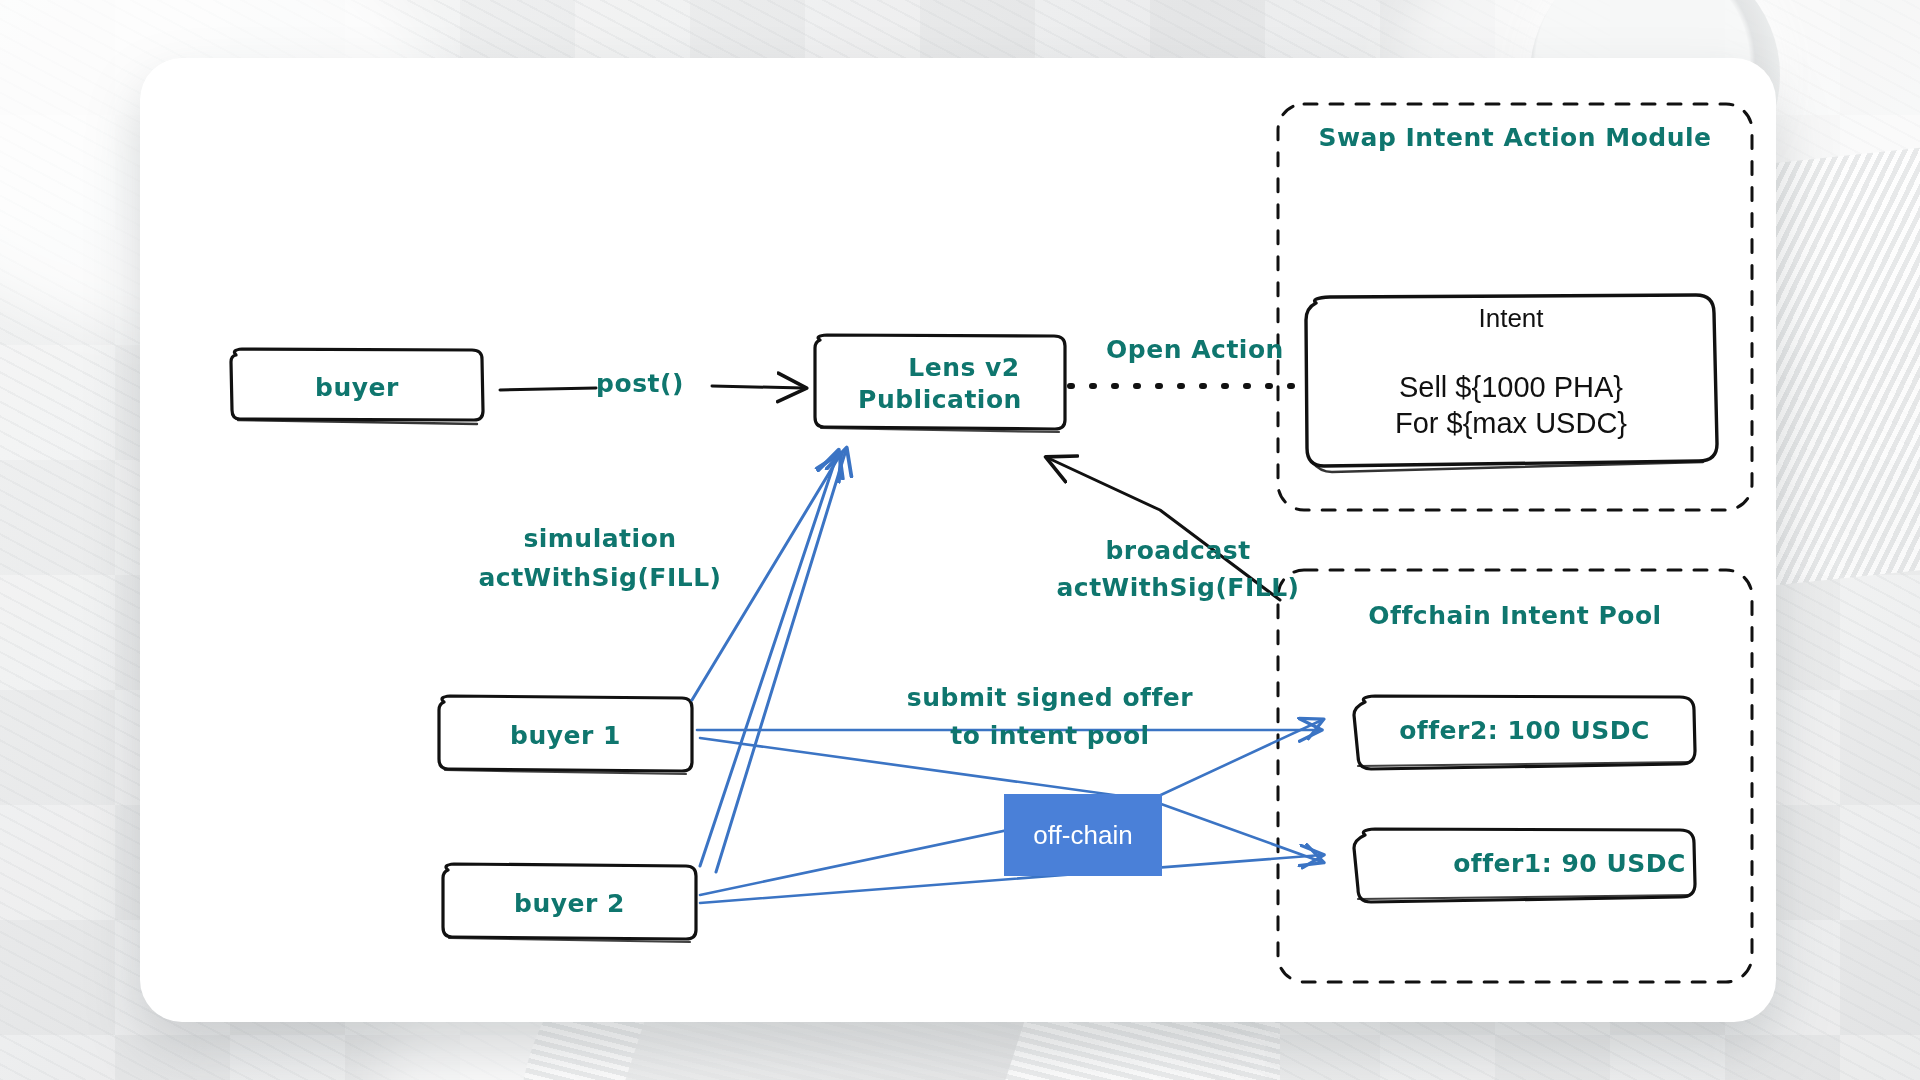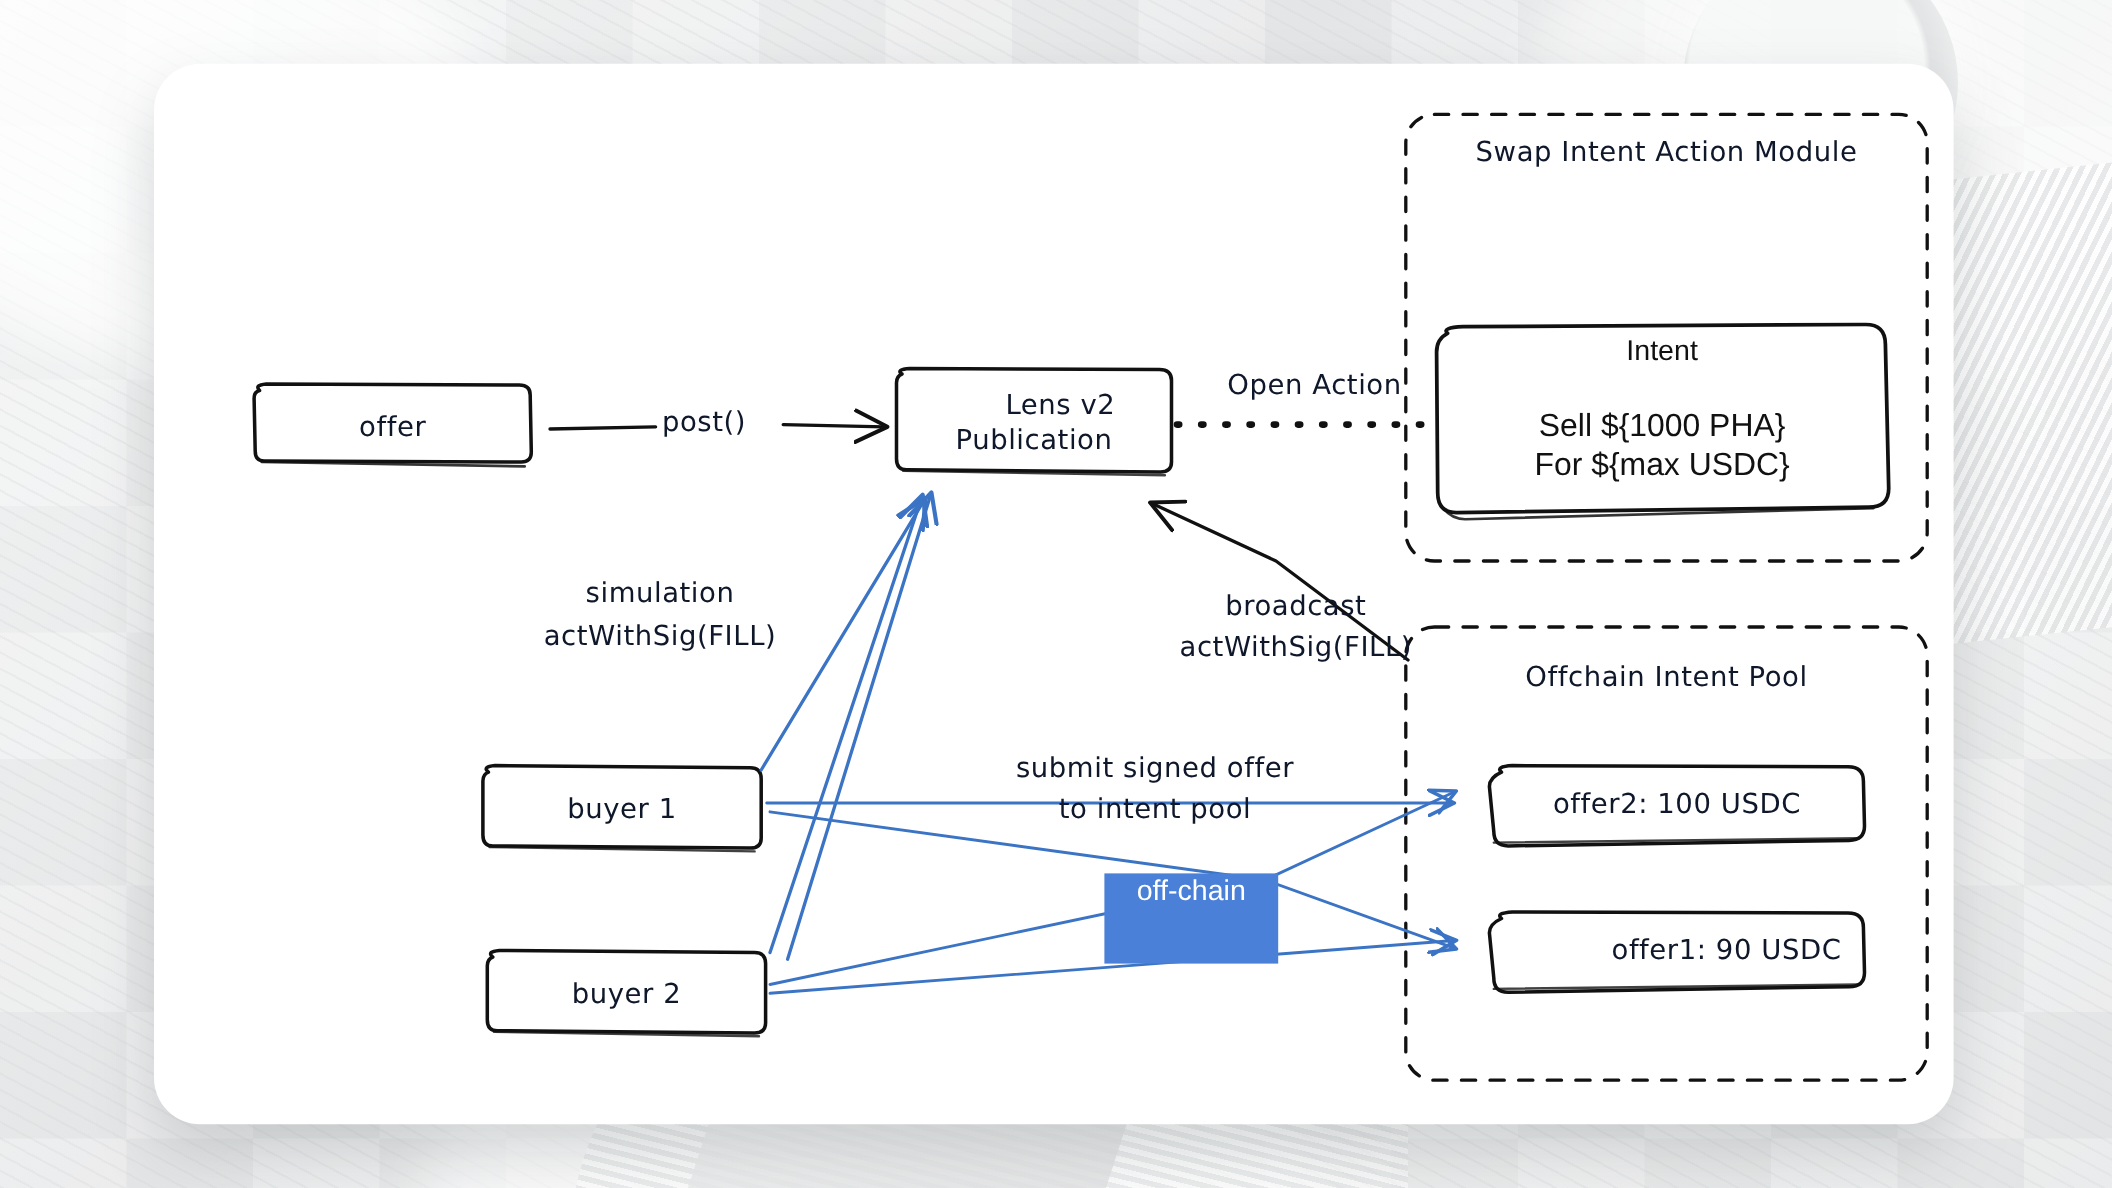--- a/index.html
+++ b/index.html
@@ -63,36 +63,36 @@
     position:absolute;left:140px;top:58px;width:1636px;height:964px;
     background:#fff;border-radius:42px;
     box-shadow:0 26px 54px rgba(120,124,128,.28);
   }
 
   #svgLayer{position:absolute;left:0;top:0;width:1920px;height:1080px;}
 
   
   .hand{
     font-family:"DejaVu Sans", sans-serif;
-    font-weight:400;
-    color:#0f172a;
+    font-weight:700;
+    color:#0f766e;
     letter-spacing:.5px;
     position:absolute;
     white-space:pre;
     line-height:1.28;
   }
 
   .node-label{font-size:25px;text-align:center;}
   .edge-label{font-size:25px;text-align:center;}
   .group-title{font-size:25px;text-align:center;}
 
   .blue-box{
     position:absolute;background:#4a80d8;color:#fff;
     font-family:"Liberation Sans", sans-serif;font-size:26px;
-    display:flex;align-items:flex-start;justify-content:center;
+    display:flex;align-items:center;justify-content:center;
   }
 
   .intent-text{
     position:absolute;text-align:center;width:100%;
     font-family:"Liberation Sans", sans-serif;color:#111;
   }
 </style>
 </head>
 <body>
 
@@ -194,21 +194,21 @@
   </g>
   <g>
     <path d="M700,738 L1150,800 L1322,862" fill="none" stroke="#3b74c4" stroke-width="2.6" stroke-linecap="round" stroke-linejoin="round" marker-end="url(#arrowBlue)"></path>
   </g>
 </svg>
 
 <div class="hand group-title" style="left:1278px;top:122px;width:474px;">Swap Intent Action Module</div>
 
 <div class="hand group-title" style="left:1278px;top:600px;width:474px;">Offchain Intent Pool</div>
 
-<div class="hand node-label" style="left:231px;top:372px;width:252px;">offer</div>
+<div class="hand node-label" style="left:231px;top:372px;width:252px;">buyer</div>
 
 <div class="hand node-label" style="left:815px;top:352px;width:298px;">Lens v2</div>
 <div class="hand node-label" style="left:815px;top:384px;width:250px;">Publication</div>
 
 <div class="hand node-label" style="left:439px;top:720px;width:253px;">buyer 1</div>
 
 <div class="hand node-label" style="left:443px;top:888px;width:253px;">buyer 2</div>
 
 <div class="hand node-label" style="left:1354px;top:715px;width:341px;">offer2: 100 USDC</div>
 

